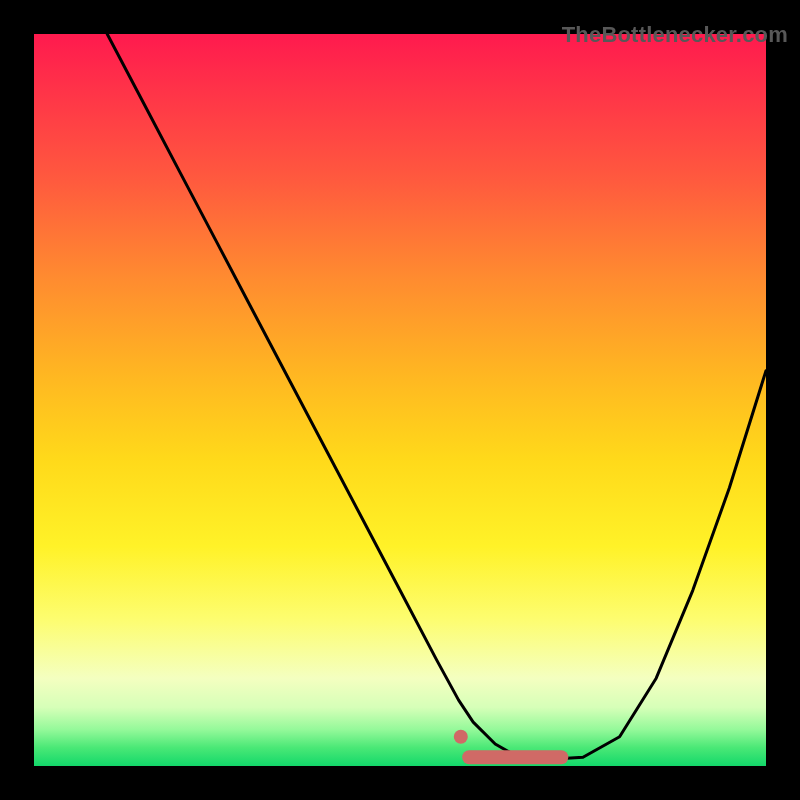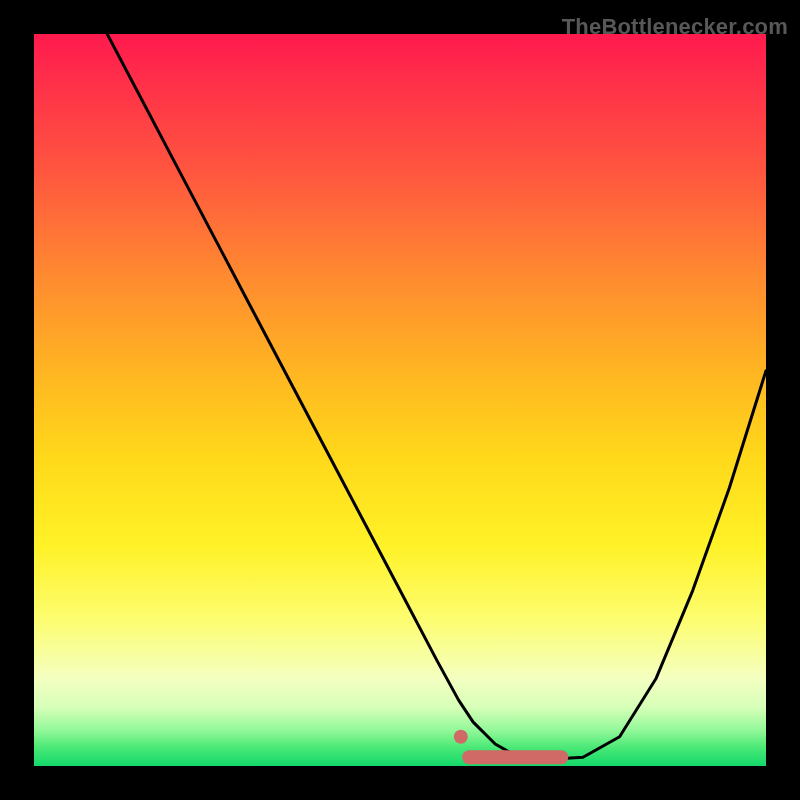--- a/index.html
+++ b/index.html
@@ -12,21 +12,21 @@
     font-family: Arial, Helvetica, sans-serif;
   }
   .frame {
     position: relative;
     width: 800px;
     height: 800px;
     background: #000000;
   }
   .watermark {
     position: absolute;
-    top: 14px;
+    top: 22px;
     right: 12px;
     color: #585858;
     font-size: 22px;
     font-weight: 600;
     letter-spacing: 0.2px;
     z-index: 10;
   }
   .plot {
     position: absolute;
     left: 34px;

